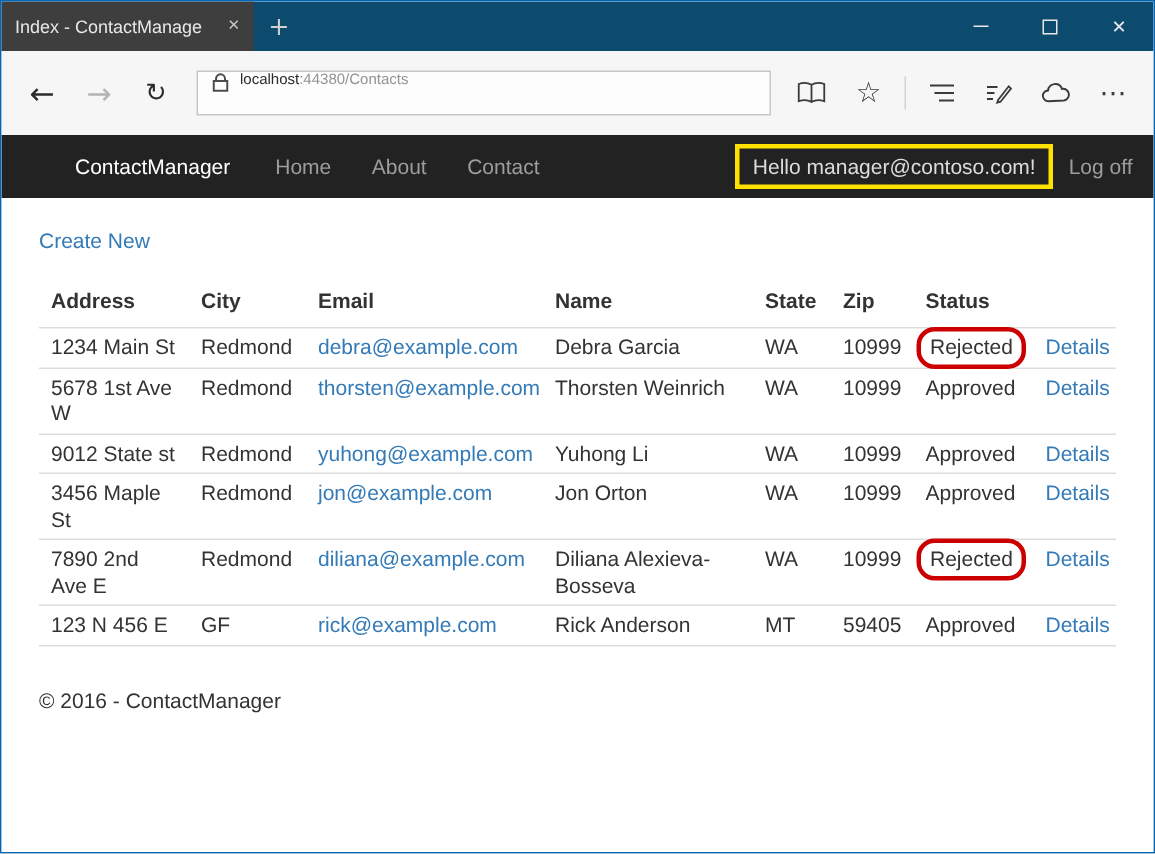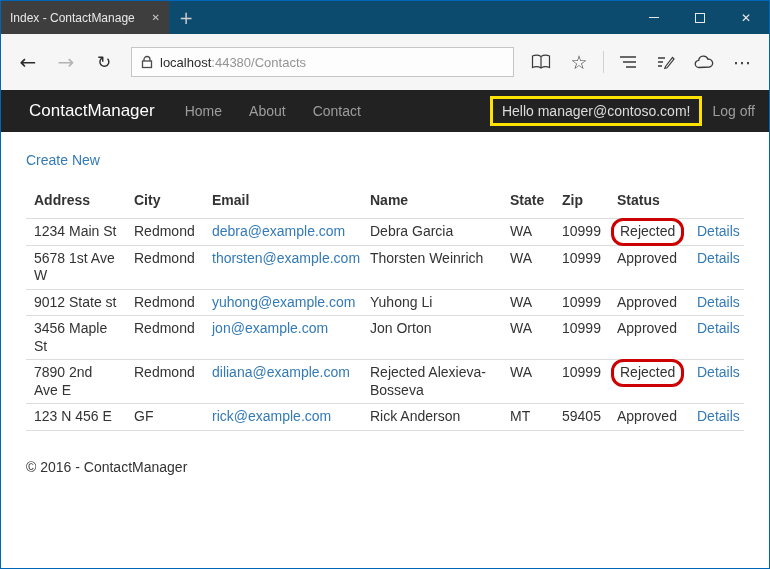--- a/index.html
+++ b/index.html
@@ -23,32 +23,32 @@
   .glyph-max { width:10px; height:10px; border:1px solid currentColor; display:inline-block; }
   .glyph-close { font-size:12px; font-family:"DejaVu Sans", sans-serif; }
   
   .toolbar { flex:0 0 46px; background:#f6f6f6; display:flex; align-items:center; padding:0 8px; }
   .tool-btn { width:38px; height:38px; display:flex; align-items:center; justify-content:center;
               color:#2b2b2b; font-family:"DejaVu Sans", sans-serif; }
   .arrow { font-size:20px; line-height:1; }
   .arrow.disabled { color:#b4b4b4; }
   .refresh { font-size:17px; }
   .addressbar { flex:1; height:30px; margin:13px 8px; background:#fdfdfd;
-                border:1px solid #c6c6c6; display:flex; align-items:center;
-                gap:7px; padding:0 9px; font-size:13px; }
+                border:1px solid #c6c6c6; display:flex; 
+                gap:7px; padding:0 9px; font-size:10px; }
   .url-host { color:#2b2b2b; }
   .url-path { color:#939393; }
   .toolbar svg { display:block; }
   .sep { width:1px; height:22px; background:#d2d2d2; margin:0 5px; }
   .star { font-size:19px; color:#3a3a3a; }
   .more-dots { font-size:18px; color:#3a3a3a; }
   
   .app-navbar { flex:0 0 42px; background:#222; display:flex; align-items:center;
                 padding-left:28px; font-size:14px; color:#9d9d9d; }
-  .brand { color:#fff; font-size:17px; margin-right:30px; text-decoration:none; }
+  .brand { color:#fff; font-size:14px; margin-right:30px; text-decoration:none;margin-left:21px; }
   .nav-link { color:#9d9d9d; margin-right:27px; text-decoration:none; }
   .navbar-right { margin-left:auto; display:flex; align-items:center; }
   .greeting { border:3px solid var(--highlight-yellow, #ffe100); padding:4px 9px;
               color:#dcdcdc; margin-right:10px; text-decoration:none; }
   .logoff { color:#9d9d9d; margin-right:14px; text-decoration:none; }
   
   .content { flex:1; background:#fff; padding:12px 25px 0; overflow:hidden; }
   .create-new { display:inline-block; color:var(--link-blue, #337ab7); font-size:14px;
                 text-decoration:none; margin:8px 0 14px; }
   table { width:100%; border-collapse:collapse; table-layout:fixed; font-size:14px; color:#333; }
@@ -225,21 +225,21 @@
     <td>WA</td>
     <td>10999</td>
     <td><span class="status-badge">Approved</span></td>
     <td><a href="#" class="link">Details</a></td>
   </tr>
 
   <tr>
     <td>7890 2nd Ave E</td>
     <td>Redmond</td>
     <td><a href="#" class="link">diliana@example.com</a></td>
-    <td>Rejected Alexieva-Bosseva</td>
+    <td>Diliana Alexieva-Bosseva</td>
     <td>WA</td>
     <td>10999</td>
     <td><span class="status-badge hl-red">Rejected</span></td>
     <td><a href="#" class="link">Details</a></td>
   </tr>
 
   <tr>
     <td>123 N 456 E</td>
     <td>GF</td>
     <td><a href="#" class="link">rick@example.com</a></td>

